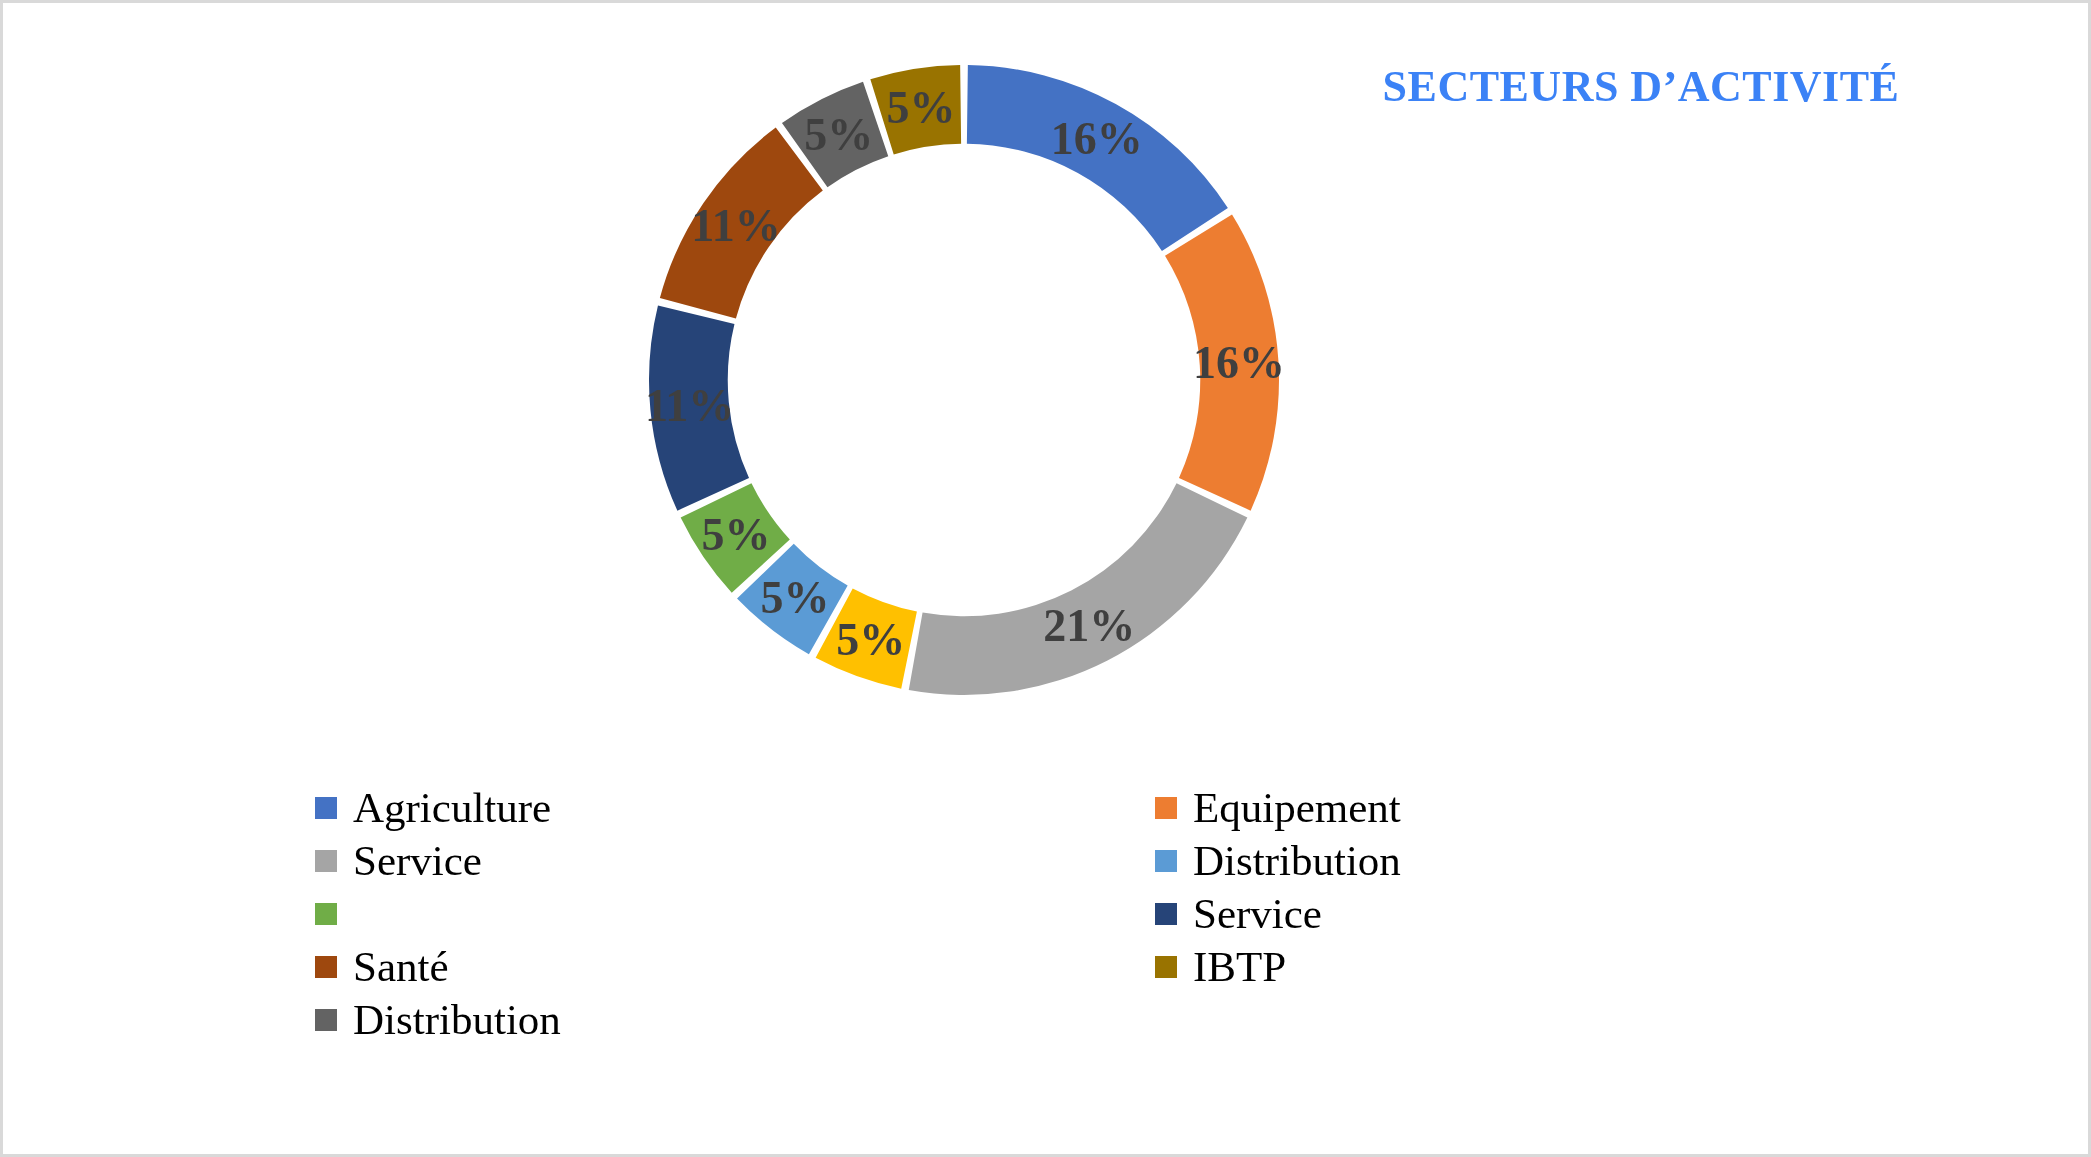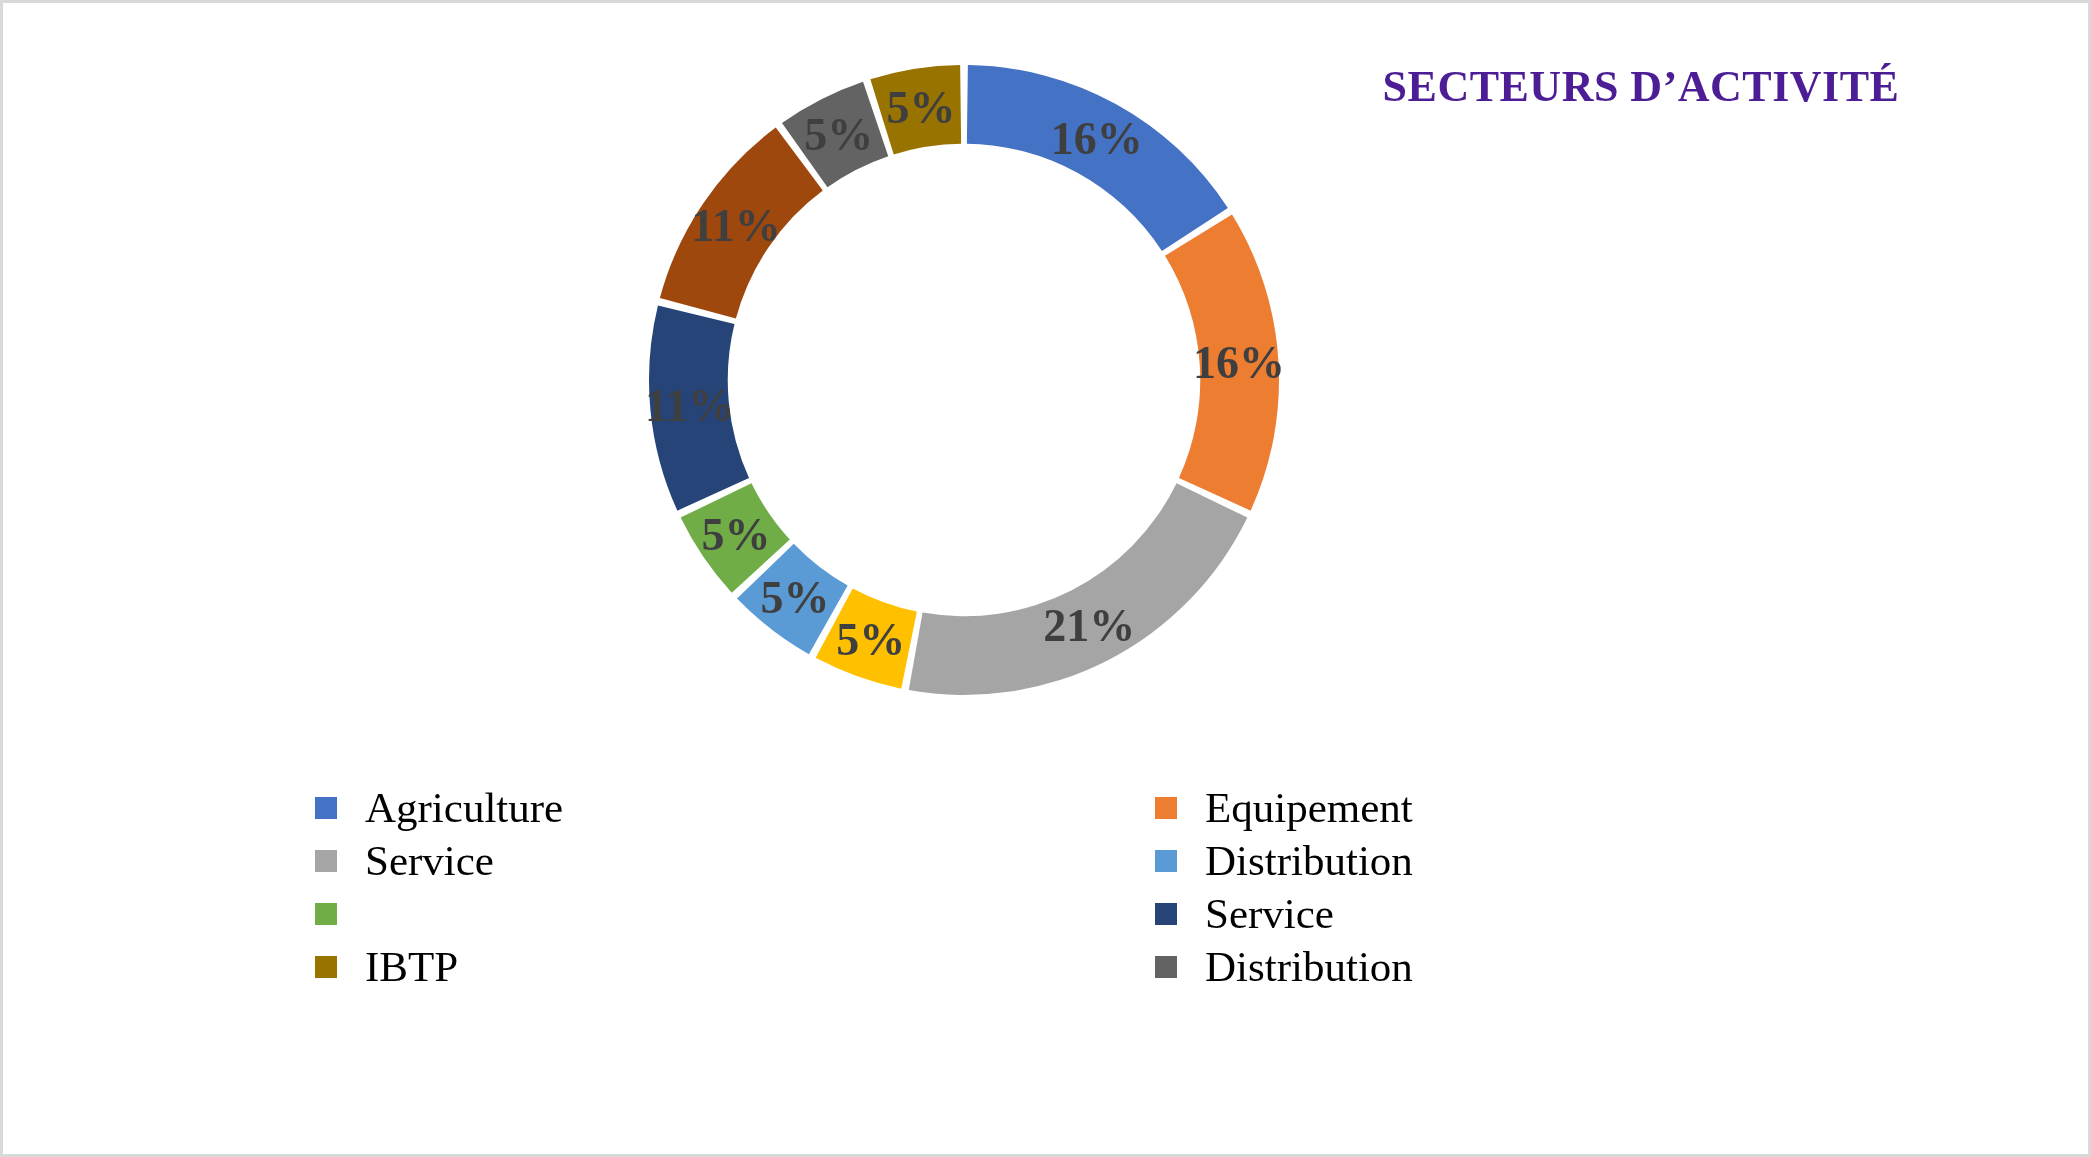--- a/index.html
+++ b/index.html
@@ -22,21 +22,21 @@
     border: 3px solid #d9d9d9;
   }
   #chart-title {
     position: absolute;
     left: 1318px;
     top: 58px;
     width: 640px;
     text-align: center;
     font-size: 44px;
     font-weight: bold;
-    color: #4c1d95;
+    color: #3b82f6;
     letter-spacing: 0.5px;
     white-space: nowrap;
   }
   #donut-wrap {
     position: absolute;
     left: 646px;
     top: 62px;
     width: 630px;
     height: 630px;
   }
@@ -60,21 +60,21 @@
     top: 778px;
     width: 1500px;
     display: grid;
     grid-template-columns: 840px 660px;
     grid-auto-rows: 53px;
     align-items: center;
   }
   .legend-item {
     display: flex;
     align-items: center;
-    gap: 28px;
+    gap: 16px;
     height: 53px;
   }
   .legend-swatch {
     width: 22px;
     height: 22px;
     flex: 0 0 auto;
   }
   .legend-label {
     font-size: 43px;
     color: #000000;
@@ -136,20 +136,24 @@
         <span class="legend-label">Distribution</span>
       </div>
       <div class="legend-item">
         <span class="legend-swatch" style="background: rgb(112, 173, 71);"></span>
       </div>
       <div class="legend-item">
         <span class="legend-swatch" style="background: rgb(38, 68, 120);"></span>
         <span class="legend-label">Service</span>
       </div>
       <div class="legend-item">
+        <span class="legend-swatch" style="background: rgb(158, 72, 14);"></span>
+        <span class="legend-label">Santé</span>
+      </div>
+      <div class="legend-item">
         <span class="legend-swatch" style="background: rgb(153, 115, 0);"></span>
         <span class="legend-label">IBTP</span>
       </div>
       <div class="legend-item">
         <span class="legend-swatch" style="background: rgb(99, 99, 99);"></span>
         <span class="legend-label">Distribution</span>
       </div>
     </div>
 
 </div>

